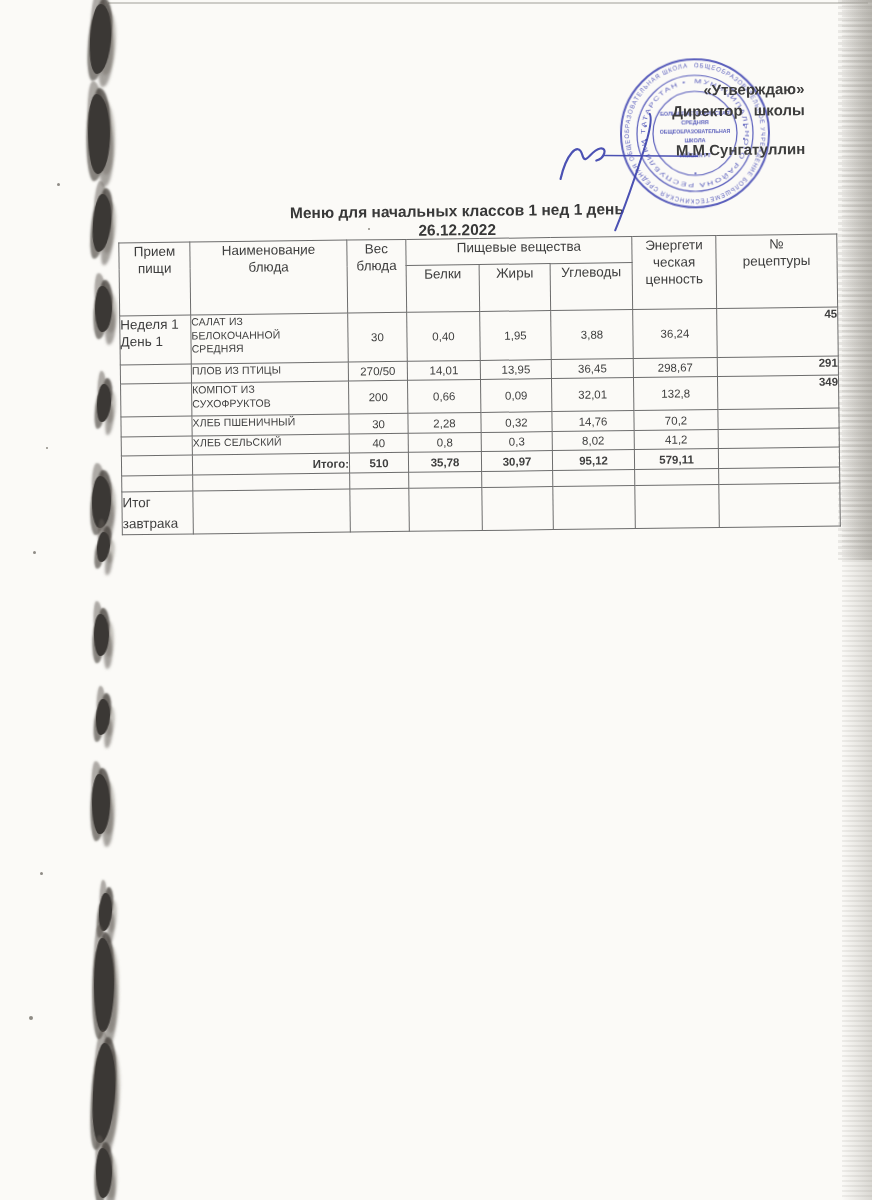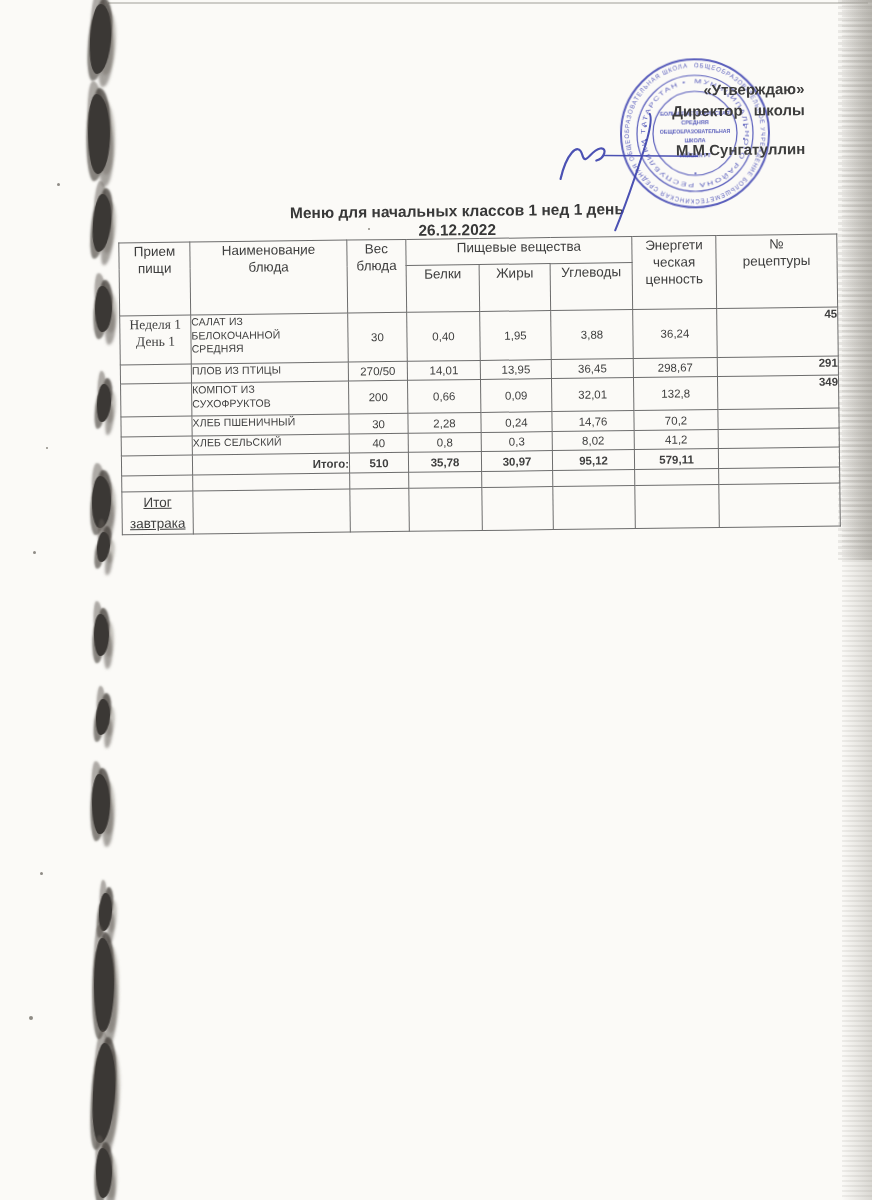--- a/index.html
+++ b/index.html
@@ -66,33 +66,33 @@
   tbody td{font-size:11.5px;}
   tbody tr:nth-child(1){height:49px;}
   tbody tr:nth-child(2){height:19px;}
   tbody tr:nth-child(3){height:33px;}
   tbody tr:nth-child(4){height:20px;}
   tbody tr:nth-child(5){height:19px;}
   tbody tr:nth-child(6){height:20px;}
   tbody tr:nth-child(7){height:16px;}
   tbody tr:nth-child(8){height:39px;}
   td.day{
-    vertical-align:top;text-align:center;font-size:13.5px;line-height:17px;padding-top:3px;font-family:Liberation Serif, serif;
+    vertical-align:top;text-align:left;font-size:13.5px;line-height:17px;padding-top:3px;
   }
   td.dish{
     vertical-align:top;text-align:left;padding:3px 4px 2px 6px;
     font-size:10.5px;line-height:13.5px;letter-spacing:.1px;
   }
   td.dish span{display:inline-block;max-width:106px;}
   td.num{text-align:center;vertical-align:middle;}
   td.recipe{text-align:right;vertical-align:top;font-weight:bold;padding:2px 5px 0 0;}
   tr.totals td{font-weight:bold;}
   td.total-label{text-align:right;padding-right:5px;font-size:11.5px;vertical-align:middle;}
   td.footer-cell{
-    text-align:center;font-size:13.5px;line-height:21px;vertical-align:middle;text-decoration:underline;
+    font-size:13.5px;line-height:21px;vertical-align:middle;
   }
 </style>
 </head>
 <body>
 
 <div class="page">
 
   <div class="top-hairline"></div>
   <div class="right-shade"></div>
   <div class="right-shade-top"></div>
@@ -244,21 +244,21 @@
           <td class="num">0,09</td>
           <td class="num">32,01</td>
           <td class="num">132,8</td>
           <td class="recipe">349</td>
         </tr>
         <tr>
           <td></td>
           <td class="dish"><span>ХЛЕБ ПШЕНИЧНЫЙ</span></td>
           <td class="num">30</td>
           <td class="num">2,28</td>
-          <td class="num">0,24</td>
+          <td class="num">0,32</td>
           <td class="num">14,76</td>
           <td class="num">70,2</td>
           <td class="recipe"></td>
         </tr>
         <tr>
           <td></td>
           <td class="dish"><span>ХЛЕБ СЕЛЬСКИЙ</span></td>
           <td class="num">40</td>
           <td class="num">0,8</td>
           <td class="num">0,3</td>

